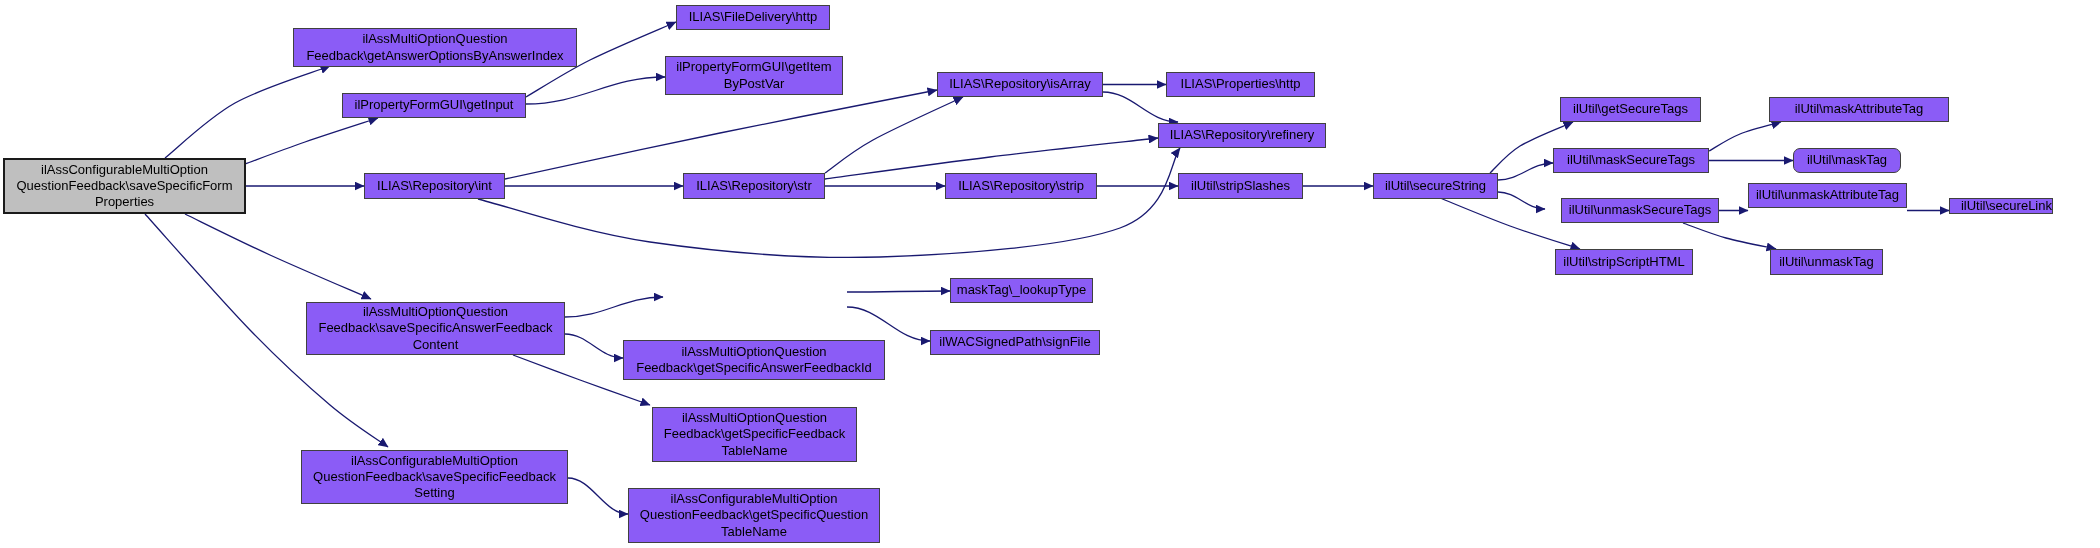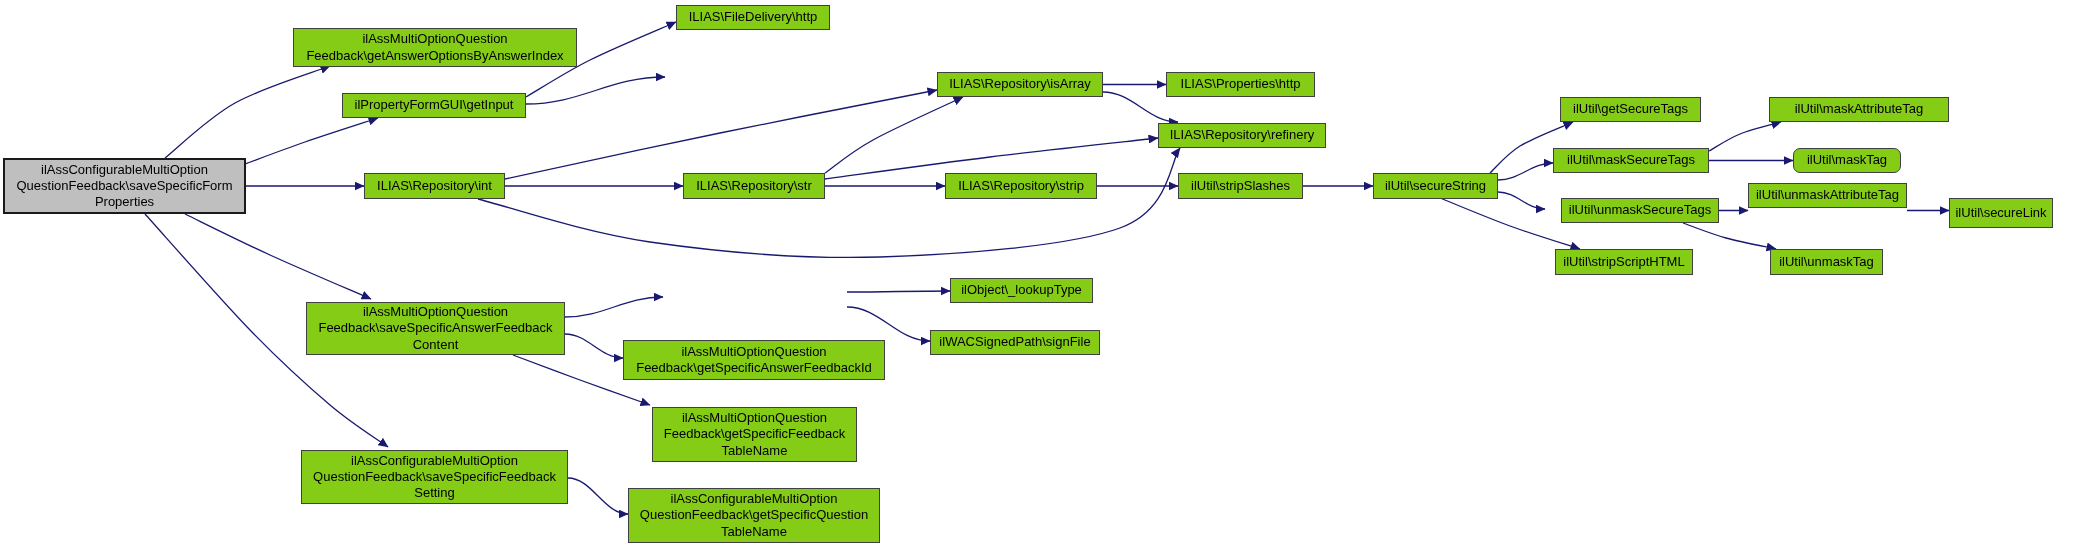--- a/index.html
+++ b/index.html
@@ -7,21 +7,21 @@
     position:relative;
     width:2100px;height:548px;
     background:#ffffff;
     font-family:"Liberation Sans","DejaVu Sans",sans-serif;
     overflow:hidden;
   }
   .edges{position:absolute;left:0;top:0;}
   .node{
     position:absolute;
     box-sizing:border-box;
-    background:#84cc16;
+    background:#8b5cf6;
     border:1.5px solid #404040;
     display:flex;
     flex-direction:column;
     align-items:center;
     justify-content:center;
     text-align:center;
     font-size:13px;
     line-height:1.25;
     color:#000000;
     white-space:nowrap;
@@ -84,20 +84,24 @@
     <div class="node" style="left: 293px; top: 28px; width: 284px; height: 39px;">
       <span>ilAssMultiOptionQuestion</span>
       <span>Feedback\getAnswerOptionsByAnswerIndex</span>
     </div>
     <div class="node" style="left: 342px; top: 93px; width: 184px; height: 25px;">
       <span>ilPropertyFormGUI\getInput</span>
     </div>
     <div class="node" style="left: 676px; top: 5px; width: 154px; height: 25px;">
       <span>ILIAS\FileDelivery\http</span>
     </div>
+    <div class="node" style="left: 665px; top: 56px; width: 178px; height: 39px;">
+      <span>ilPropertyFormGUI\getItem</span>
+      <span>ByPostVar</span>
+    </div>
     <div class="node" style="left: 937px; top: 72px; width: 166px; height: 25px;">
       <span>ILIAS\Repository\isArray</span>
     </div>
     <div class="node" style="left: 1166px; top: 72px; width: 149px; height: 25px;">
       <span>ILIAS\Properties\http</span>
     </div>
     <div class="node" style="left: 1158px; top: 123px; width: 168px; height: 25px;">
       <span>ILIAS\Repository\refinery</span>
     </div>
     <div class="node" style="left: 364px; top: 173px; width: 141px; height: 26px;">
@@ -126,36 +130,36 @@
     </div>
     <div class="node" style="left: 1793px; top: 148px; width: 108px; height: 25px; border-radius: 7px;">
       <span>ilUtil\maskTag</span>
     </div>
     <div class="node" style="left: 1545px; top: 198px; width: 158px; height: 25px; margin-left: 16px;">
       <span>ilUtil\unmaskSecureTags</span>
     </div>
     <div class="node" style="left: 1748px; top: 183px; width: 159px; height: 25px;">
       <span>ilUtil\unmaskAttributeTag</span>
     </div>
-    <div class="node" style="left: 1949px; top: 198px; width: 104px; height: 30px;">
+    <div class="node" style="left: 1949px; top: 198px; width: 104px; height: 16px; align-items: flex-end;">
       <span>ilUtil\secureLink</span>
     </div>
     <div class="node" style="left: 1555px; top: 249px; width: 138px; height: 26px;">
       <span>ilUtil\stripScriptHTML</span>
     </div>
     <div class="node" style="left: 1770px; top: 249px; width: 113px; height: 26px;">
       <span>ilUtil\unmaskTag</span>
     </div>
     <div class="node" style="left: 306px; top: 302px; width: 259px; height: 53px;">
       <span>ilAssMultiOptionQuestion</span>
       <span>Feedback\saveSpecificAnswerFeedback</span>
       <span>Content</span>
     </div>
     <div class="node" style="left: 950px; top: 278px; width: 143px; height: 25px;">
-      <span>ilObject\_lookupType</span>
+      <span>maskTag\_lookupType</span>
     </div>
     <div class="node" style="left: 930px; top: 330px; width: 170px; height: 25px;">
       <span>ilWACSignedPath\signFile</span>
     </div>
     <div class="node" style="left: 623px; top: 340px; width: 262px; height: 40px;">
       <span>ilAssMultiOptionQuestion</span>
       <span>Feedback\getSpecificAnswerFeedbackId</span>
     </div>
     <div class="node" style="left: 652px; top: 407px; width: 205px; height: 55px;">
       <span>ilAssMultiOptionQuestion</span>

